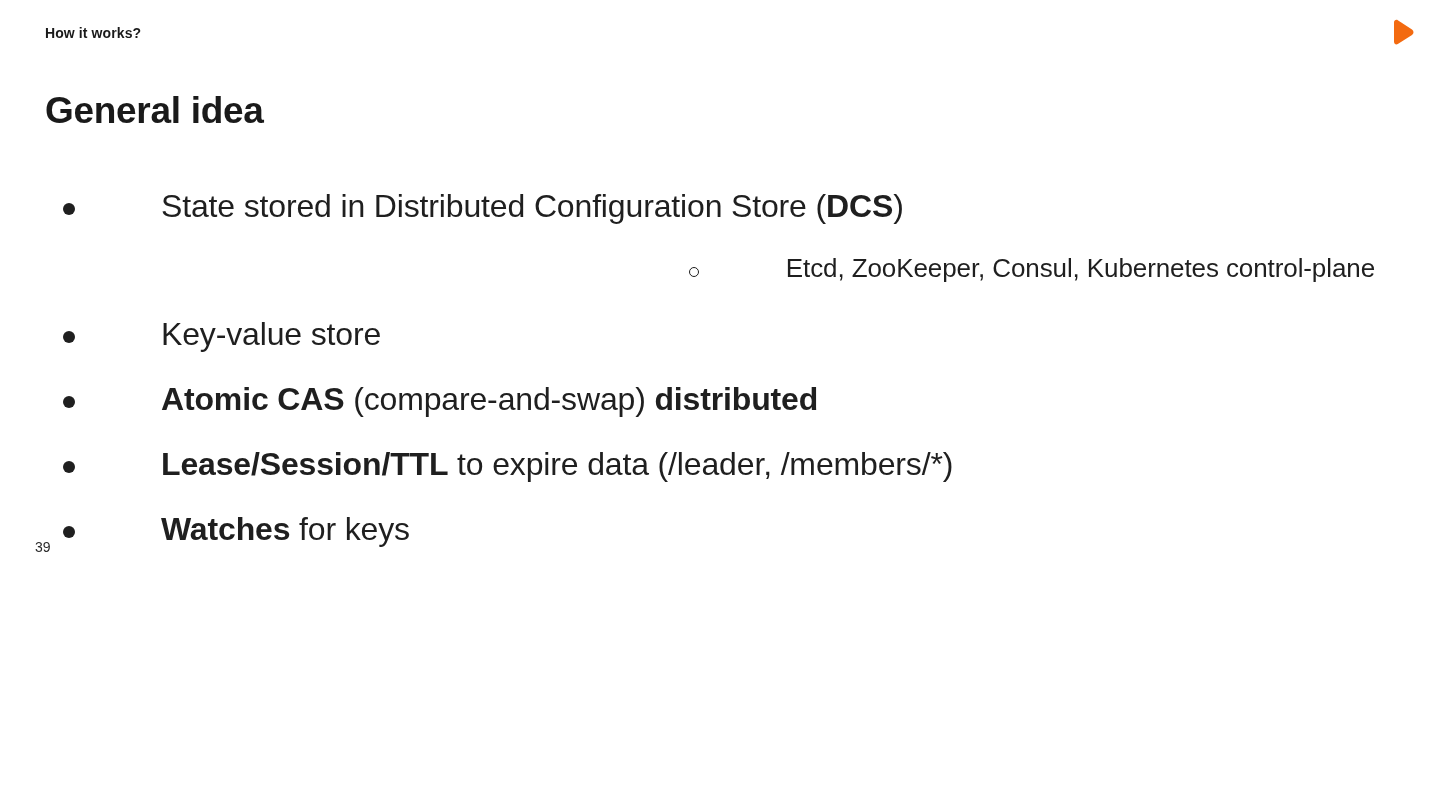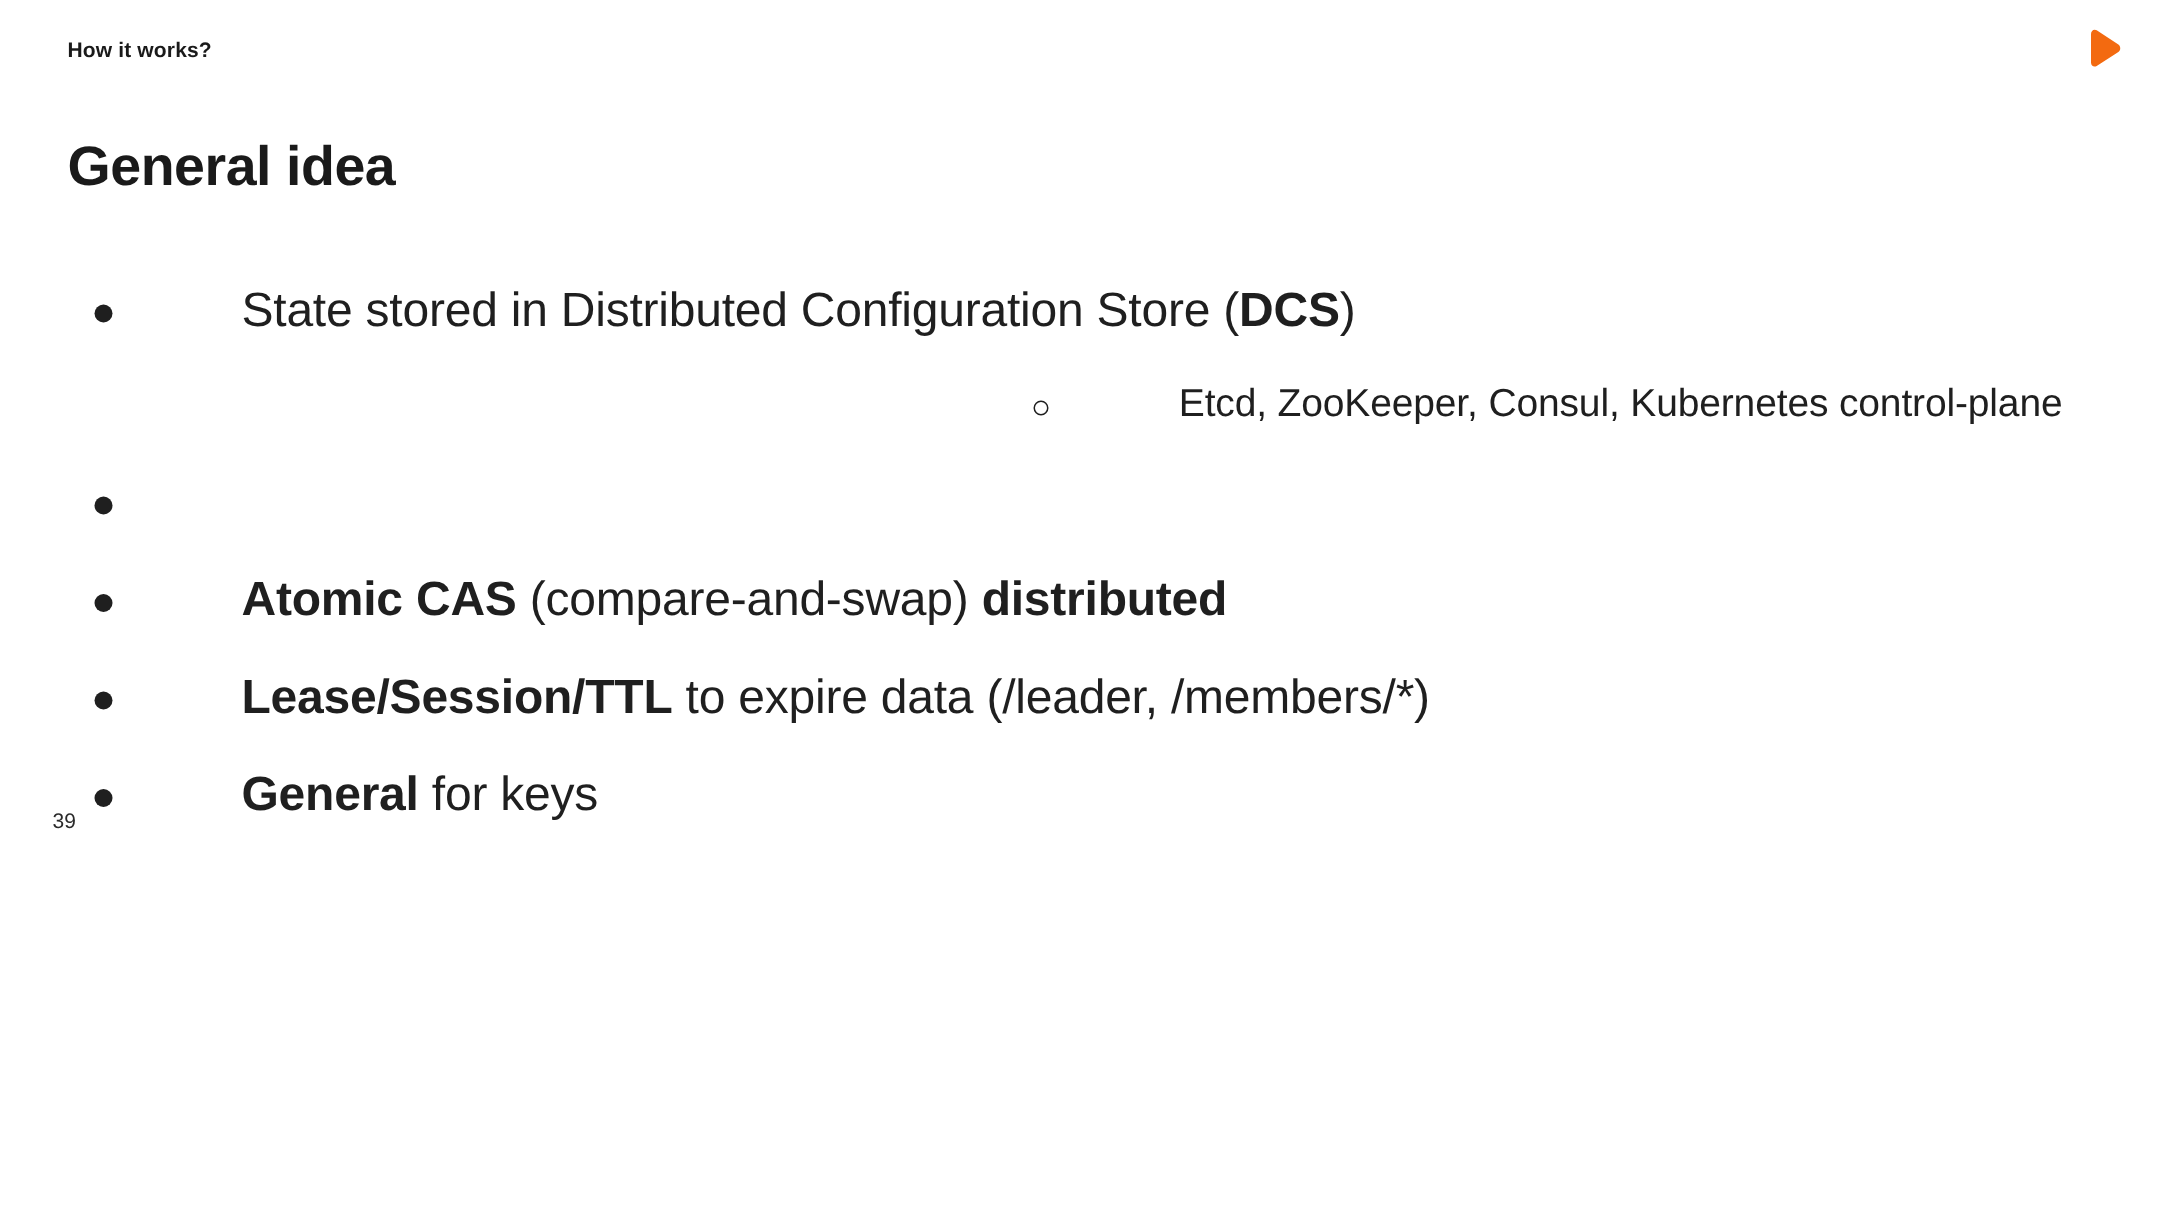--- a/index.html
+++ b/index.html
@@ -172,36 +172,37 @@
       <div class="row lvl1">
         <div class="bullet-cell lvl1">
           <span class="dot-hollow"></span>
         </div>
         <div class="text lvl1"><span>Etcd, ZooKeeper, Consul, Kubernetes control-plane</span></div>
       </div>
       <div class="row">
         <div class="bullet-cell">
           <span class="dot"></span>
         </div>
+        <div class="text"><span>Key-value store</span></div>
       </div>
       <div class="row">
         <div class="bullet-cell">
           <span class="dot"></span>
         </div>
         <div class="text"><b>Atomic CAS</b><span> (compare-and-swap) </span><b>distributed</b></div>
       </div>
       <div class="row">
         <div class="bullet-cell">
           <span class="dot"></span>
         </div>
         <div class="text"><b>Lease/Session/TTL</b><span> to expire data (/leader, /members/*)</span></div>
       </div>
       <div class="row">
         <div class="bullet-cell">
           <span class="dot"></span>
         </div>
-        <div class="text"><b>General</b><span> for keys</span></div>
+        <div class="text"><b>Watches</b><span> for keys</span></div>
       </div>
     </div>
 
   <div class="page-number">39</div>
 
 </div>
 
 </body></html>

